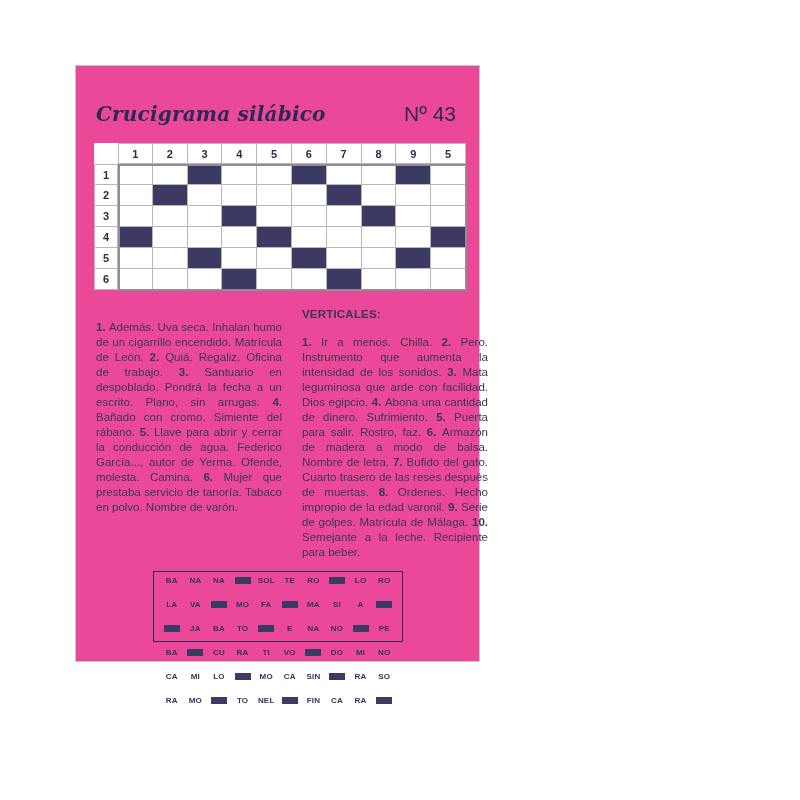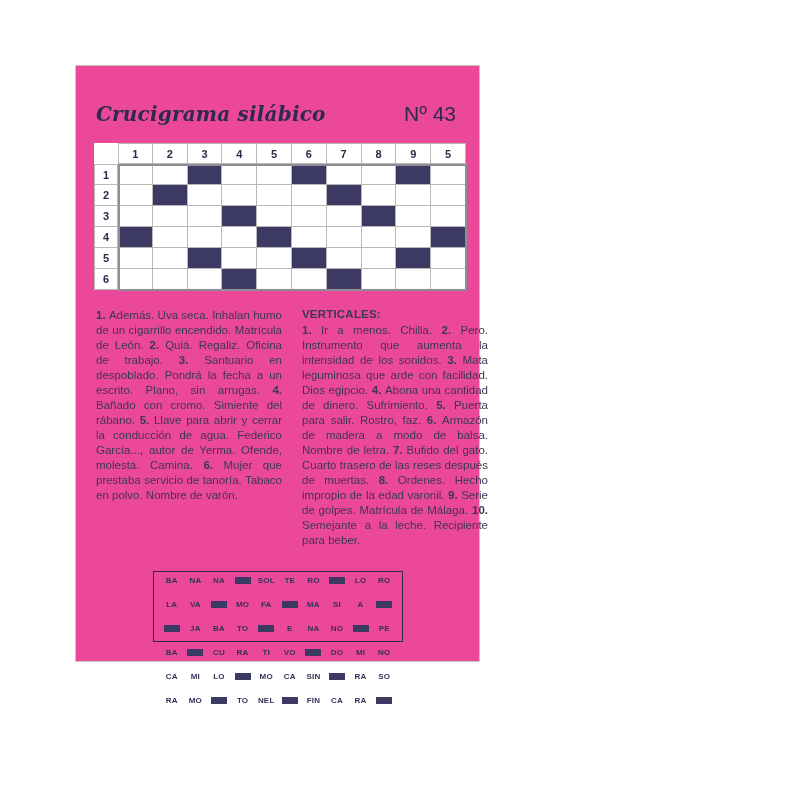--- a/index.html
+++ b/index.html
@@ -41,21 +41,21 @@
   .pg-cell.filled{background:var(--navy);}
   #grid-outline{position:absolute;left:24px;top:21px;width:349px;height:127px;
     border:2px solid var(--grid-outline);pointer-events:none;}
 
   
   .clue-col{position:absolute;top:241px;width:186px;color:var(--text);
     font-size:11.5px;line-height:15px;}
   #clues-h{left:20px;}
   #clues-v{left:226px;}
   .clue-heading{font-weight:bold;font-size:11.5px;letter-spacing:0.2px;}
-  .clue-text{text-align:justify;margin-top:1px;}
+  .clue-text{text-align:justify;margin-top:13px;}
   .clue-text b{font-weight:bold;}
 
   
   .solution-heading{position:absolute;left:0;right:0;top:486px;
     text-align:center;font-weight:bold;font-size:12.5px;color:var(--title);}
   #solution-box{position:absolute;left:77px;top:505px;width:250px;height:71px;
     border:1px solid var(--title);padding:4px 6px;
     display:grid;grid-auto-rows:1fr;gap:15px;}
   .sol-row{display:grid;grid-template-columns:repeat(10,1fr);}
   .sol-cell{display:flex;align-items:center;justify-content:center;

